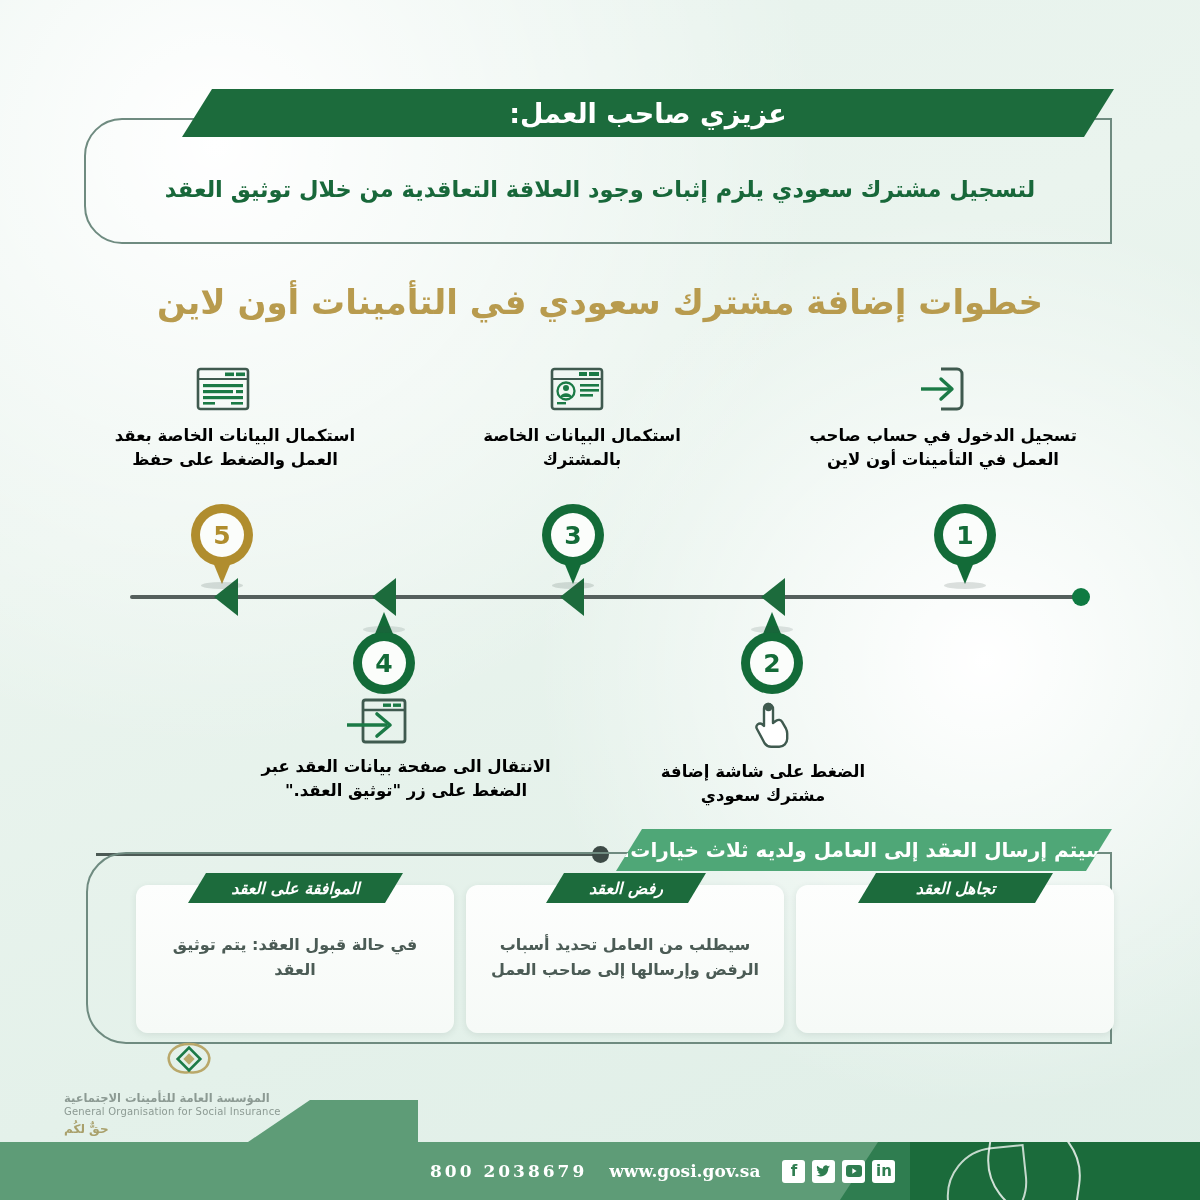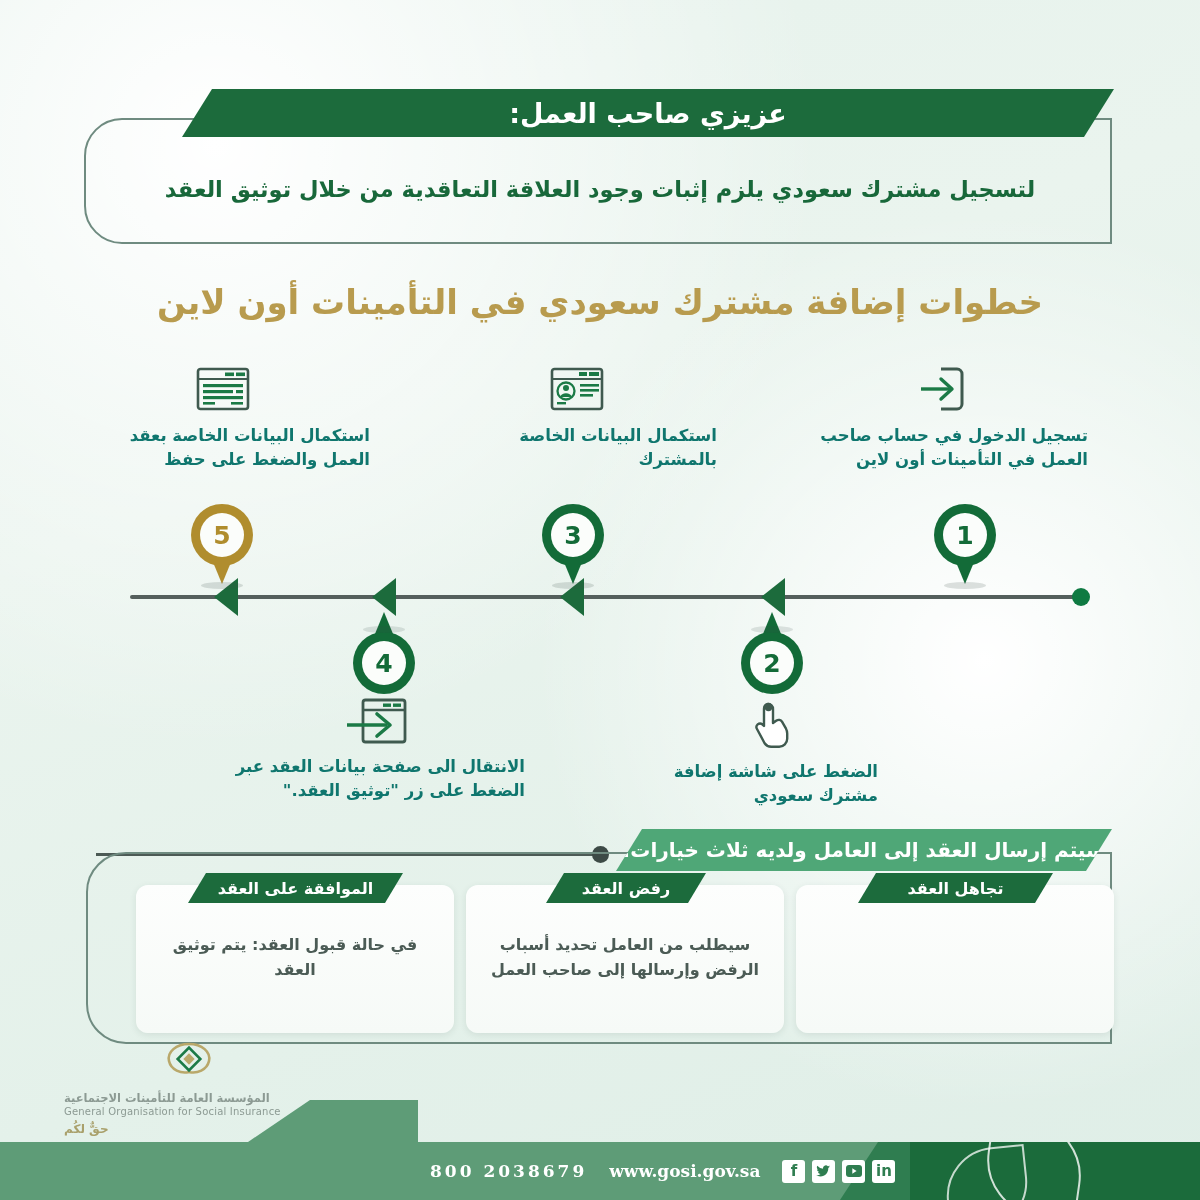--- a/index.html
+++ b/index.html
@@ -82,21 +82,21 @@
   .pin.gold .inner{color:#b08d2e;}
   
   .pin.up .head{top:20px;}
   .pin.up .inner{top:29px;}
   .pin.up .tail{top:0;clip-path:polygon(50% 0,100% 100%,0 100%);height:34px;}
   .pin.up .shadow{top:14px;background:rgba(60,80,70,.14);}
 
   
   .step-icon{position:absolute;display:flex;align-items:center;justify-content:center;}
   .step-label{
-    position:absolute;text-align:right;color:#0f766e;
+    position:absolute;text-align:center;color:#000000;
     font-size:16.5px;line-height:1.45;font-weight:bold;
   }
 
   
   .cards-frame{
     position:absolute;left:86px;top:852px;width:1026px;height:192px;
     border:2px solid #6f8b80;border-radius:40px 0 0 40px;box-sizing:border-box;
   }
   .lead-line{
     position:absolute;left:96px;top:853px;width:500px;height:3px;background:#4c5a55;
@@ -115,21 +115,21 @@
 
   .card{
     position:absolute;top:885px;width:318px;height:148px;
     background:linear-gradient(180deg,#fdfefd 0%,#f6faf7 100%);
     border-radius:12px;box-shadow:0 2px 7px rgba(40,70,55,.10);
   }
   .card-tag{
     position:absolute;top:-12px;height:30px;
     background:#1c6b3c;
     clip-path:polygon(18px 0,100% 0,calc(100% - 18px) 100%,0 100%);
-    display:flex;align-items:center;justify-content:center;
+    display:flex;align-items:center;justify-content:center;font-style:italic;
   }
   .card-tag span{color:#fff;font-size:16px;font-weight:bold;}
   .card-body{
     position:absolute;left:18px;right:18px;top:48px;
     text-align:center;color:#4b5b55;font-size:16px;line-height:1.55;font-weight:bold;
   }
 
   
   .footer-bar{
     position:absolute;left:0;bottom:0;width:1200px;height:58px;
@@ -279,21 +279,21 @@
   <div class="step-icon" style="left:341px;top:695px;width:70px;height:52px;">
     <svg width="66" height="50" viewBox="0 0 66 50">
       <rect x="20" y="4" width="42" height="42" rx="2.5" fill="none" stroke="#3f5a4f" stroke-width="2.8"></rect>
       <line x1="20" y1="14" x2="62" y2="14" stroke="#3f5a4f" stroke-width="2.4"></line>
       <rect x="40" y="7.5" width="8" height="3.4" fill="#1b7a46"></rect>
       <rect x="50" y="7.5" width="8" height="3.4" fill="#1b7a46"></rect>
       <line x1="4" y1="29" x2="44" y2="29" stroke="#1b7a46" stroke-width="3.6"></line>
       <path d="M34 18 L47 29 L34 40" fill="none" stroke="#1b7a46" stroke-width="3.6" stroke-linejoin="round" stroke-linecap="round"></path>
     </svg>
   </div>
-  <div class="step-label" style="left:235px;top:755px;width:290px;">الانتقال الى صفحة بيانات العقد عبر الضغط على زر "توثيق العقد."</div>
+  <div class="step-label" style="left:261px;top:755px;width:290px;">الانتقال الى صفحة بيانات العقد عبر الضغط على زر "توثيق العقد."</div>
 
   <div class="lead-line"></div>
   <div class="lead-dot"></div>
   <div class="band">
     <span>سيتم إرسال العقد إلى العامل ولديه ثلاث خيارات:</span>
   </div>
   <div class="cards-frame"></div>
 
   <div class="card" style="left:796px;">
     <div class="card-tag" style="left:62px;width:195px;">

